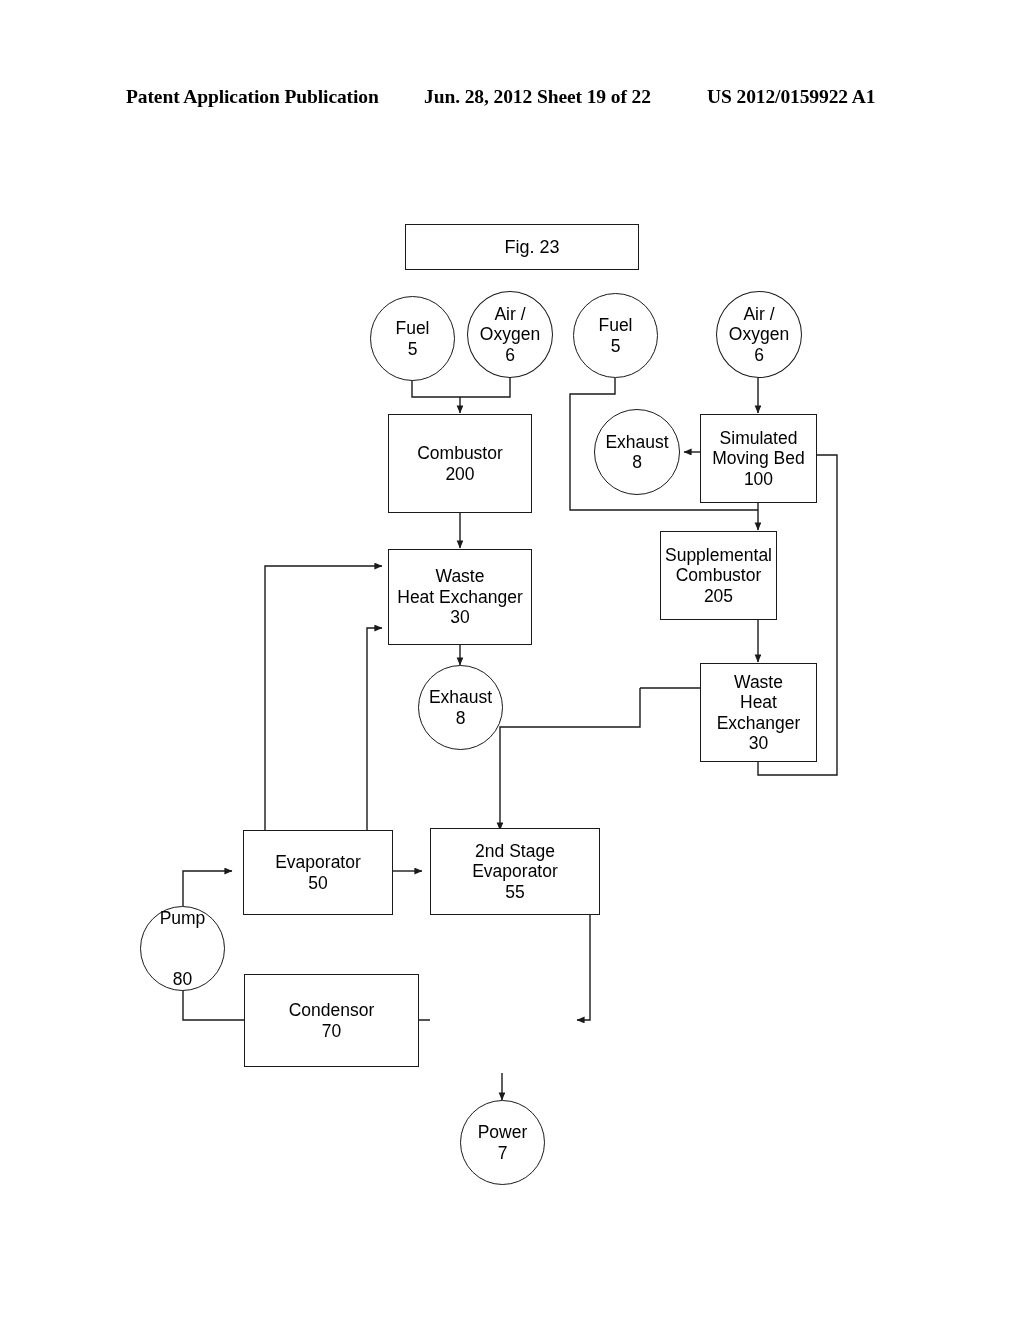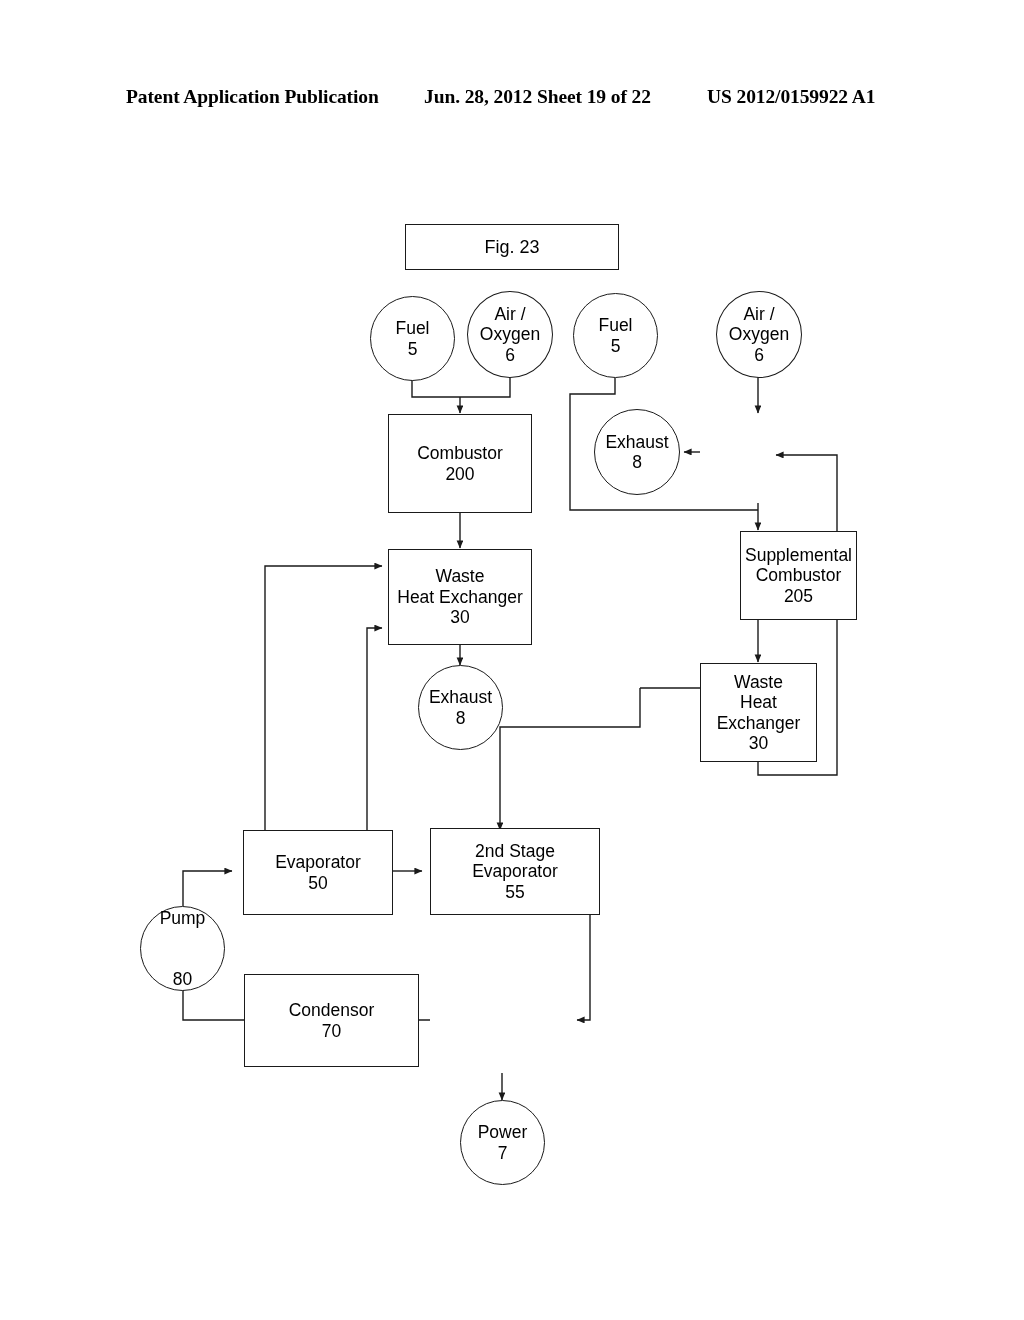--- a/index.html
+++ b/index.html
@@ -81,20 +81,21 @@
     left: 405px;
     top: 224px;
     width: 212px;
     height: 44px;
     border: 1.3px solid #1a1a1a;
     background: #fff;
     display: flex;
     align-items: center;
     justify-content: center;
     font-size: 18px;
+    padding-left: 20px;
   }
 </style>
 </head>
 <body>
 
 <div id="page">
 
   <div id="pub-header">
     <span class="h-left">Patent Application Publication</span>
     <span class="h-mid">Jun. 28, 2012  Sheet 19 of 22</span>
@@ -184,28 +185,33 @@
     <div class="node box" style="left:388px; top:414px; width:144px; height:99px;">
       <span class="lbl">Combustor</span>
       <span class="num">200</span>
     </div>
 
     <div class="node circle" style="left:594px; top:409px; width:86px; height:86px;">
       <span class="lbl">Exhaust</span>
       <span class="num">8</span>
     </div>
 
+    <div class="node box" style="left:700px; top:414px; width:117px; height:89px;">
+      <span class="lbl">Simulated
+Moving Bed</span>
+      <span class="num">100</span>
+    </div>
 
     <div class="node box" style="left:388px; top:549px; width:144px; height:96px;">
       <span class="lbl">Waste
 Heat Exchanger</span>
       <span class="num">30</span>
     </div>
 
-    <div class="node box" style="left:740px; top:531px; width:117px; height:89px;">
+    <div class="node box" style="left:660px; top:531px; width:117px; height:89px;">
       <span class="lbl">Supplemental
 Combustor</span>
       <span class="num">205</span>
     </div>
 
     <div class="node box" style="left:700px; top:663px; width:117px; height:99px;">
       <span class="lbl">Waste
 Heat
 Exchanger</span>
       <span class="num">30</span>

